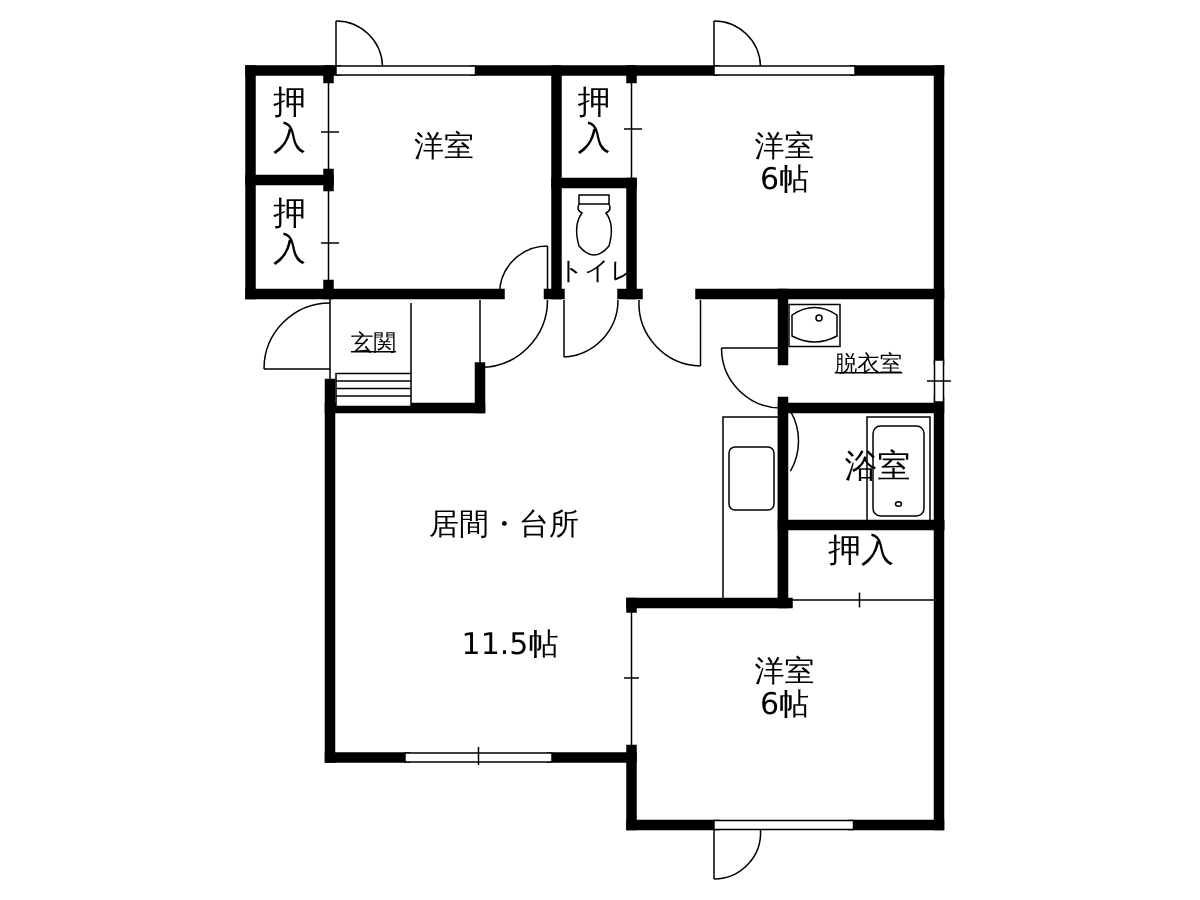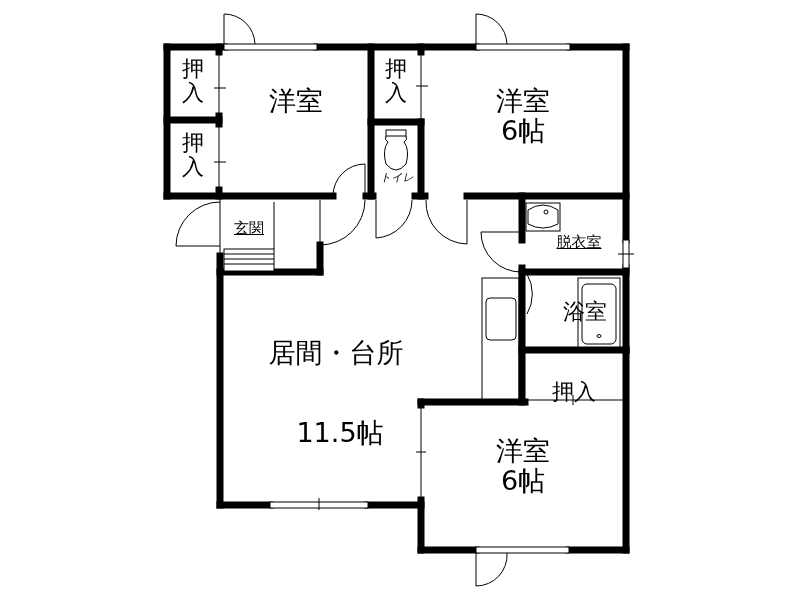--- a/index.html
+++ b/index.html
@@ -1,22 +1,22 @@
 <!DOCTYPE html>
 <html><head>
 <meta charset="utf-8">
 <style>
   html,body{margin:0;padding:0;background:#ffffff;}
   body{width:800px;height:600px;position:relative;overflow:hidden;font-family:"DejaVu Sans","Liberation Sans",sans-serif;}
   svg{position:absolute;left:0;top:0;}
   .lbl{position:absolute;color:#000;text-align:center;line-height:1.1;white-space:nowrap;}
-  .big{font-size:27px;}
+  .big{font-size:20px;}
   .mid{font-size:22px;}
   .sm{font-size:15px;}
-  .xs{font-size:11px;font-style:italic;}
+  .xs{font-size:17px;}
 </style>
 </head>
 <body>
 
 <svg width="800" height="600" viewBox="0 0 800 600">
   <g stroke="#000" fill="none">
 
     <g stroke-width="7" stroke-linecap="square">
 
       <line x1="167" y1="47" x2="224" y2="47"></line>
@@ -157,21 +157,21 @@
   <div>入</div>
 </div>
 <div class="lbl mid" style="left:170px;top:131px;width:46px;">
   <div>押</div>
   <div>入</div>
 </div>
 <div class="lbl mid" style="left:374px;top:57px;width:44px;">
   <div>押</div>
   <div>入</div>
 </div>
-<div class="lbl mid" style="left:526px;top:380px;width:96px;">押入</div>
+<div class="lbl mid" style="left:526px;top:356px;width:96px;">押入</div>
 
 <div class="lbl big" style="left:225px;top:86px;width:142px;">
   <div>洋室</div>
 </div>
 <div class="lbl big" style="left:428px;top:86px;width:190px;">
   <div>洋室</div>
   <div>6帖</div>
 </div>
 <div class="lbl big" style="left:236px;top:338px;width:200px;">居間・台所</div>
 <div class="lbl big" style="left:250px;top:418px;width:180px;">11.5帖</div>

